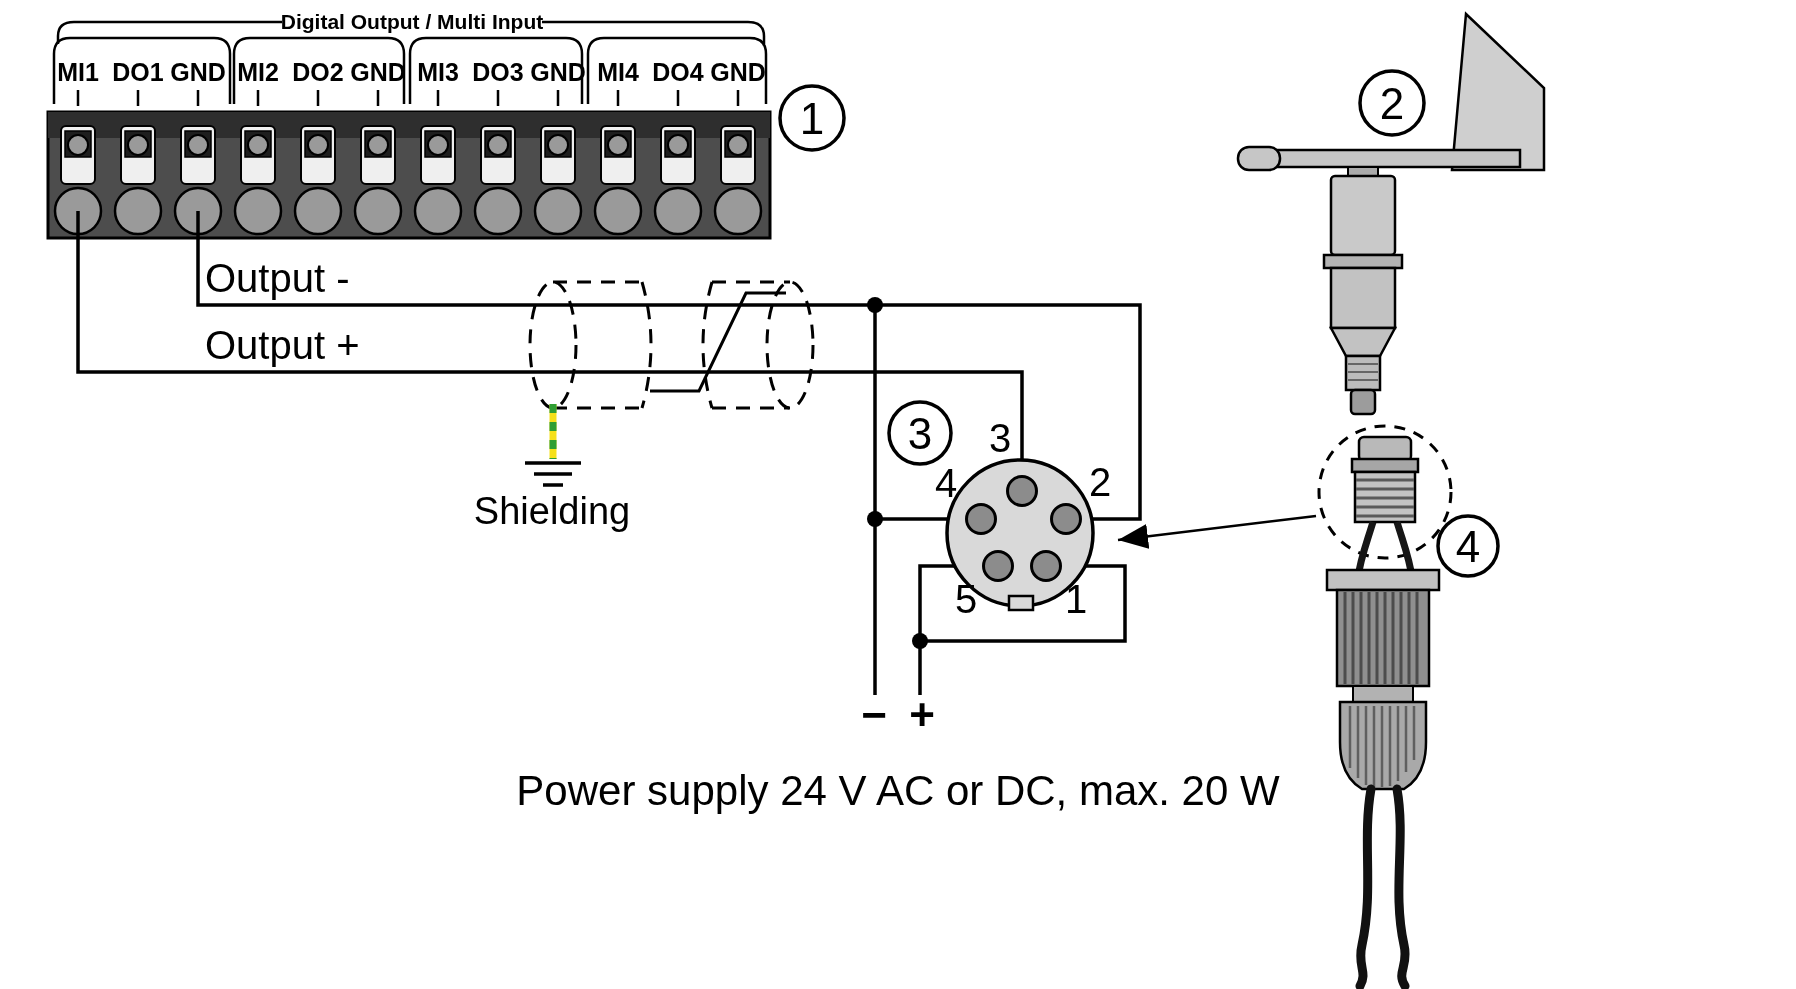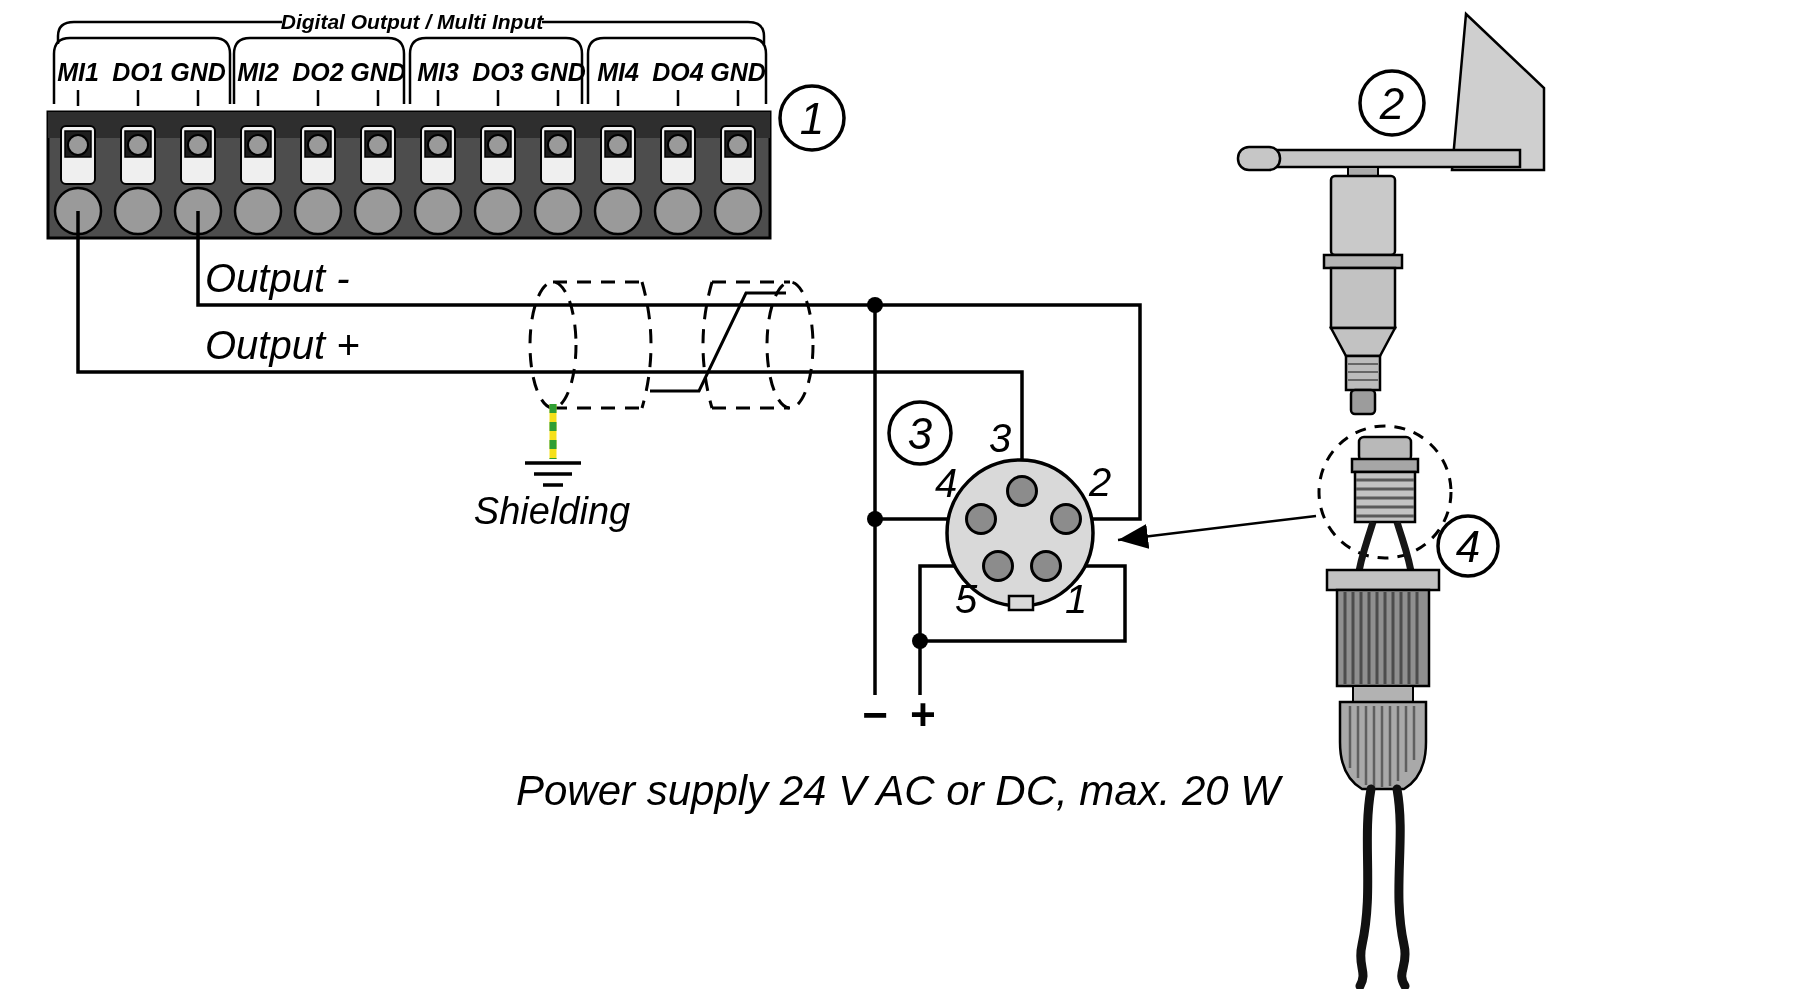--- a/index.html
+++ b/index.html
@@ -1,16 +1,16 @@
 <!DOCTYPE html>
 <html><head>
 <meta charset="utf-8">
 <style>
   html,body{margin:0;padding:0;background:#fff;}
-  .stage{position:relative;width:1796px;height:989px;background:#ffffff;overflow:hidden;font-style:italic;}
+  .stage{position:relative;width:1796px;height:989px;background:#ffffff;overflow:hidden;}
   svg{display:block;}
   text{font-family:"Liberation Sans",sans-serif;fill:#000;}
   .t-lbl{font-size:25px;font-weight:bold;text-anchor:middle;}
   .grp-lbl{font-size:21px;font-weight:bold;text-anchor:middle;}
   .wire-lbl{font-size:40px;}
   .mid-lbl{font-size:38px;text-anchor:middle;}
   .pin-lbl{font-size:40px;text-anchor:middle;}
   .callout-num{font-size:44px;text-anchor:middle;}
   .pwr-lbl{font-size:42px;text-anchor:middle;}
   .sign-lbl{font-size:44px;font-weight:bold;text-anchor:middle;}

